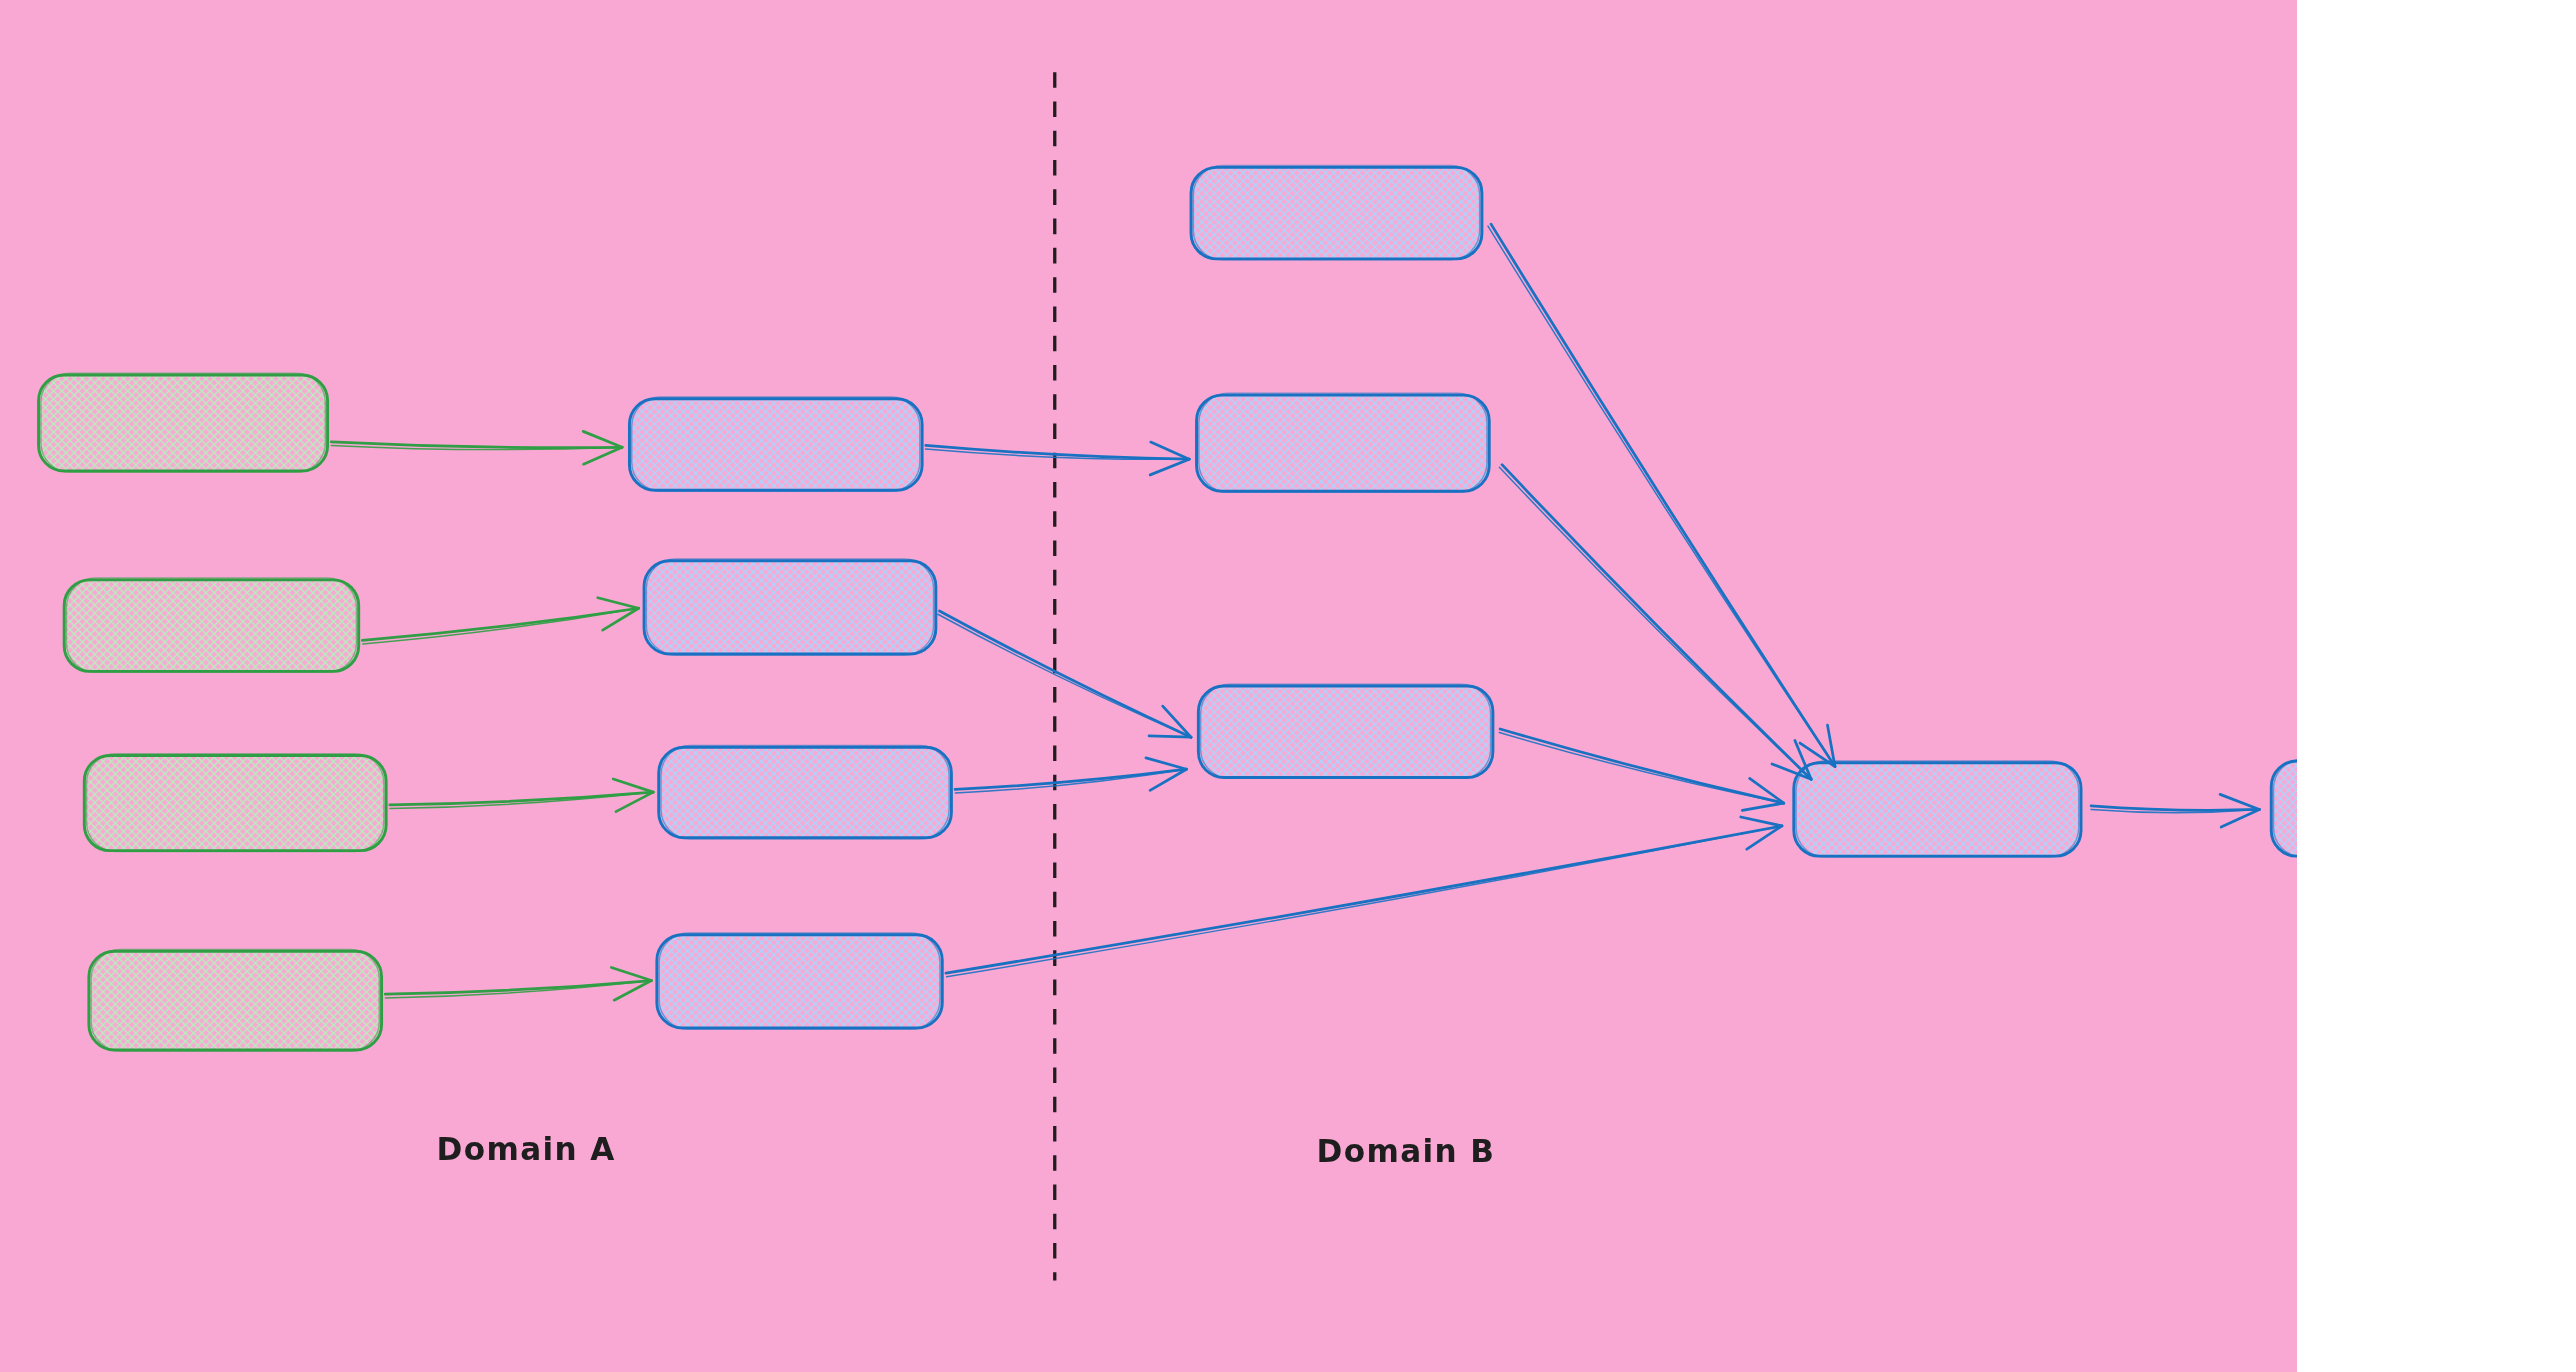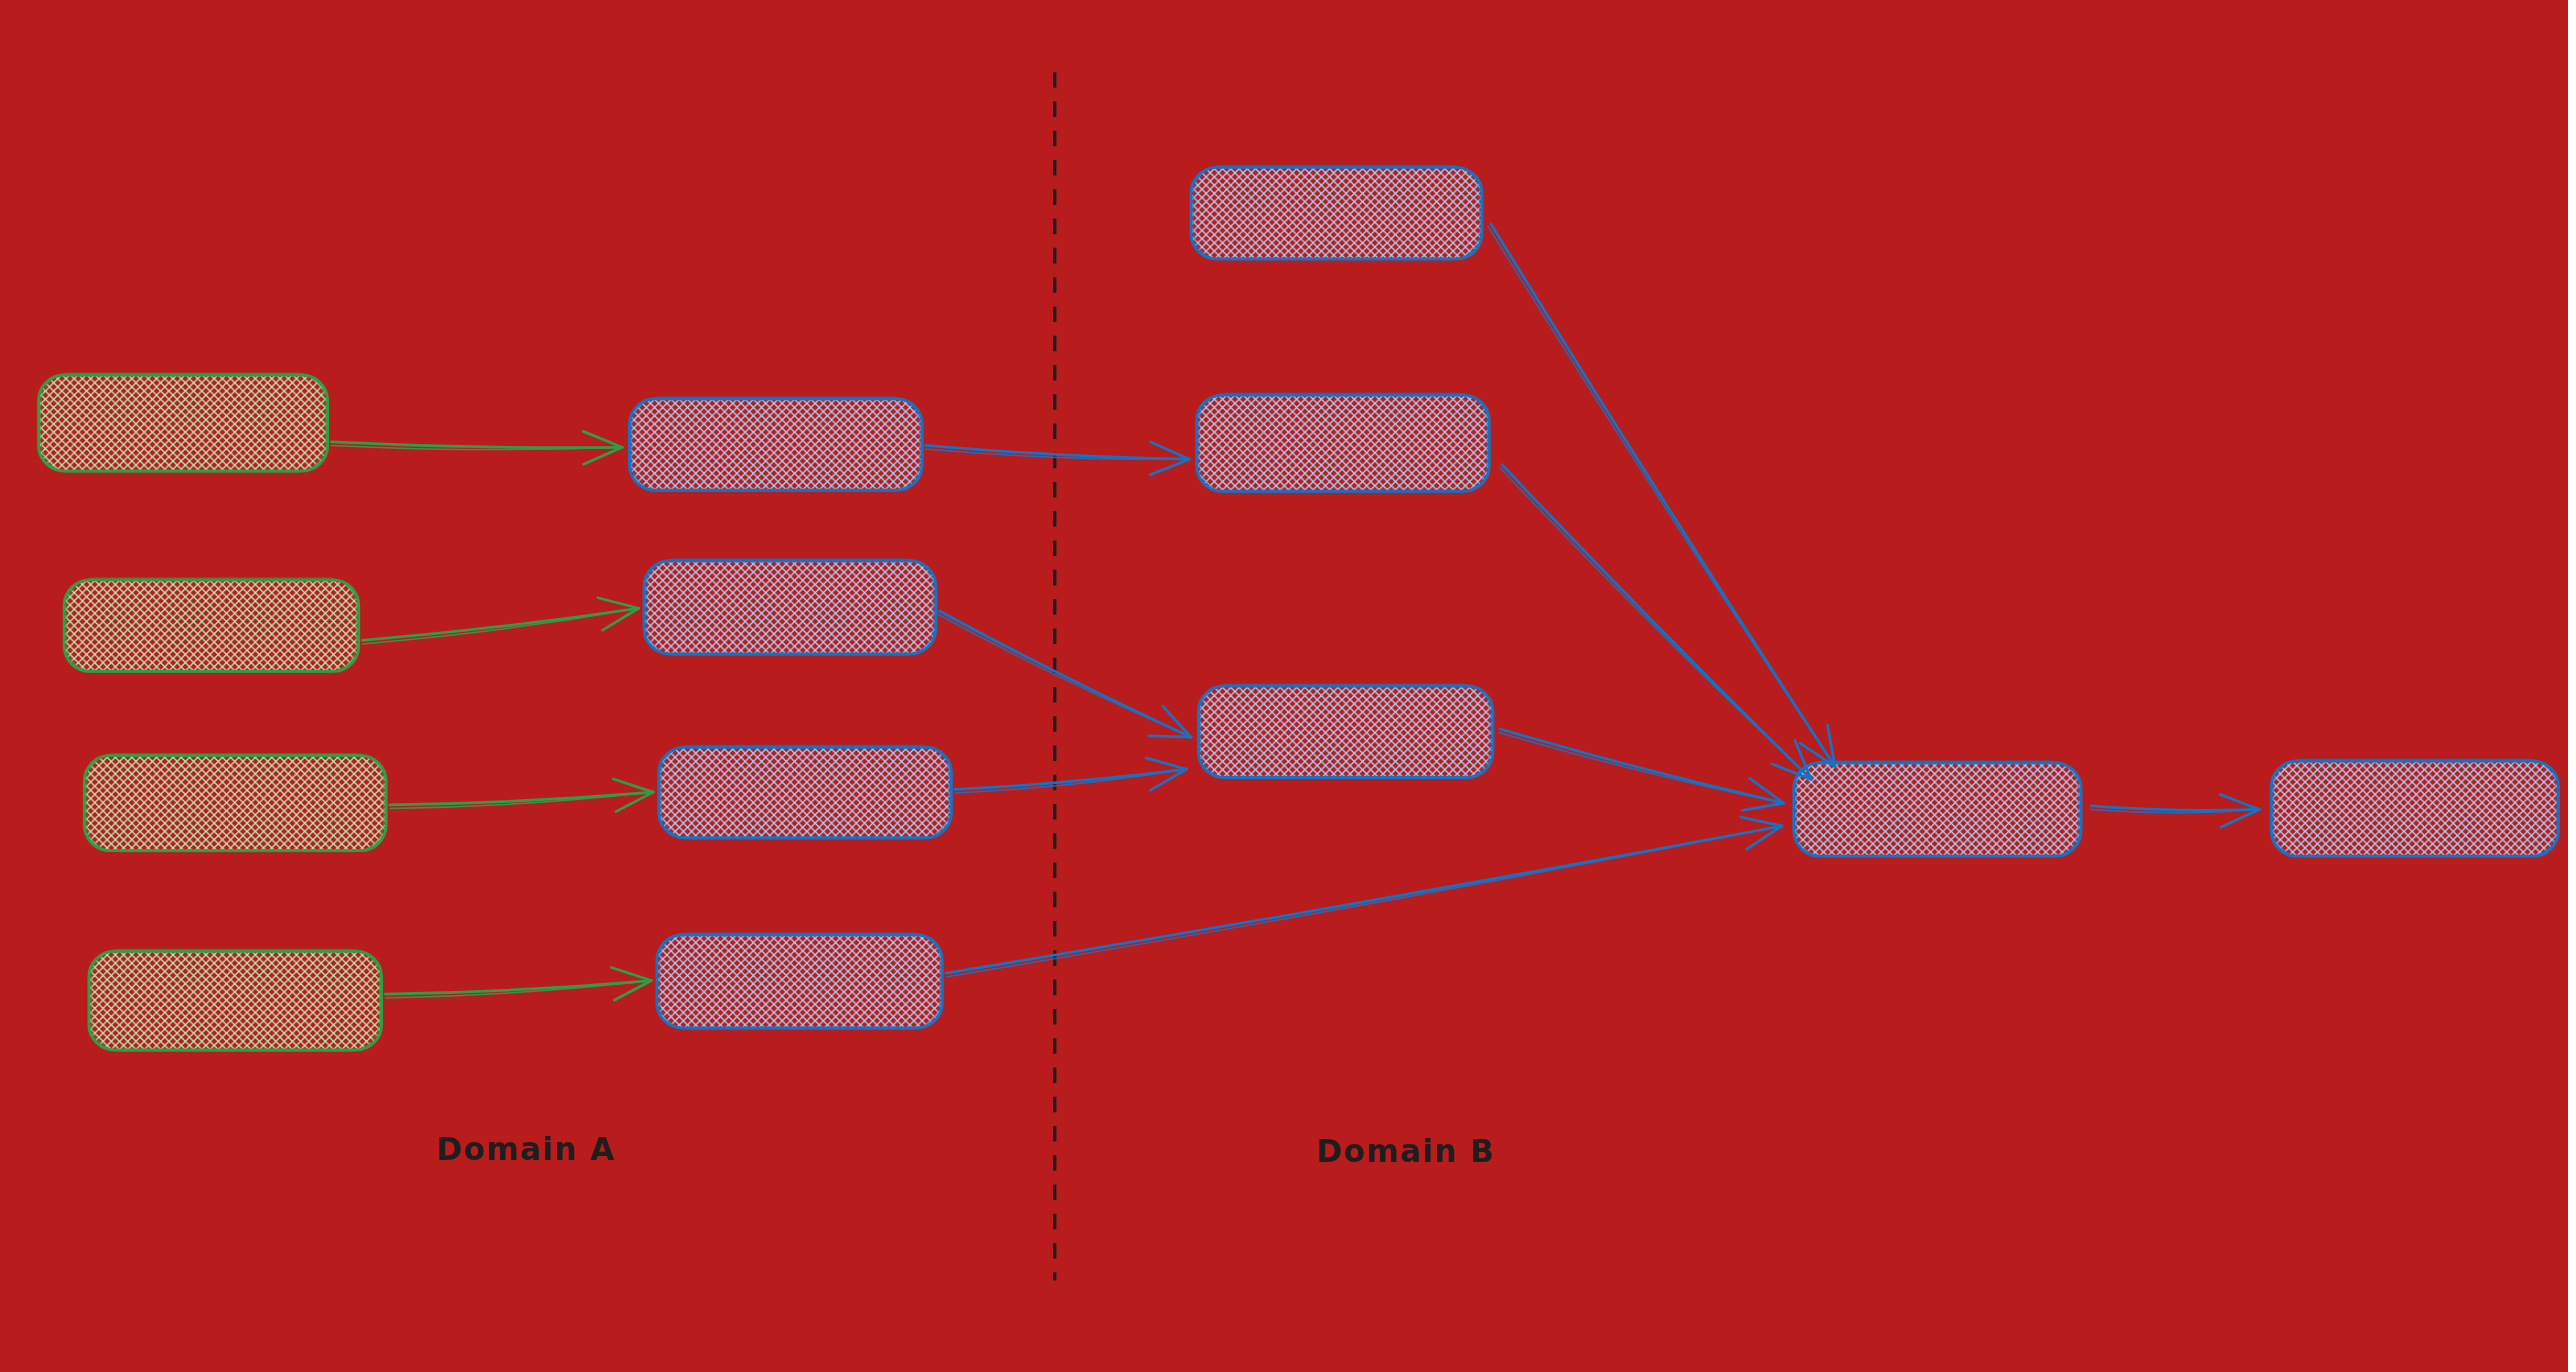--- a/index.html
+++ b/index.html
@@ -1,16 +1,16 @@
 <!DOCTYPE html>
 <html style="font-size:14.6px"><head>
 <meta charset="utf-8">
 <style>
   html, body { margin: 0; padding: 0; background: #ffffff; }
-  .stage { position: relative; width: 2568px; height: 1372px; background: #b91c1c; overflow: hidden; }
+  .stage { position: relative; width: 2297px; height: 1372px; background: #f9a8d4; overflow: hidden; }
   svg { display: block; width: 2576px; height: 1372px; }
   .label {
     font-family: "DejaVu Sans", sans-serif;
     font-size: 34px;
     font-weight: 600;
     letter-spacing: 1.5px;
   }
 </style>
 </head>
 <body>

